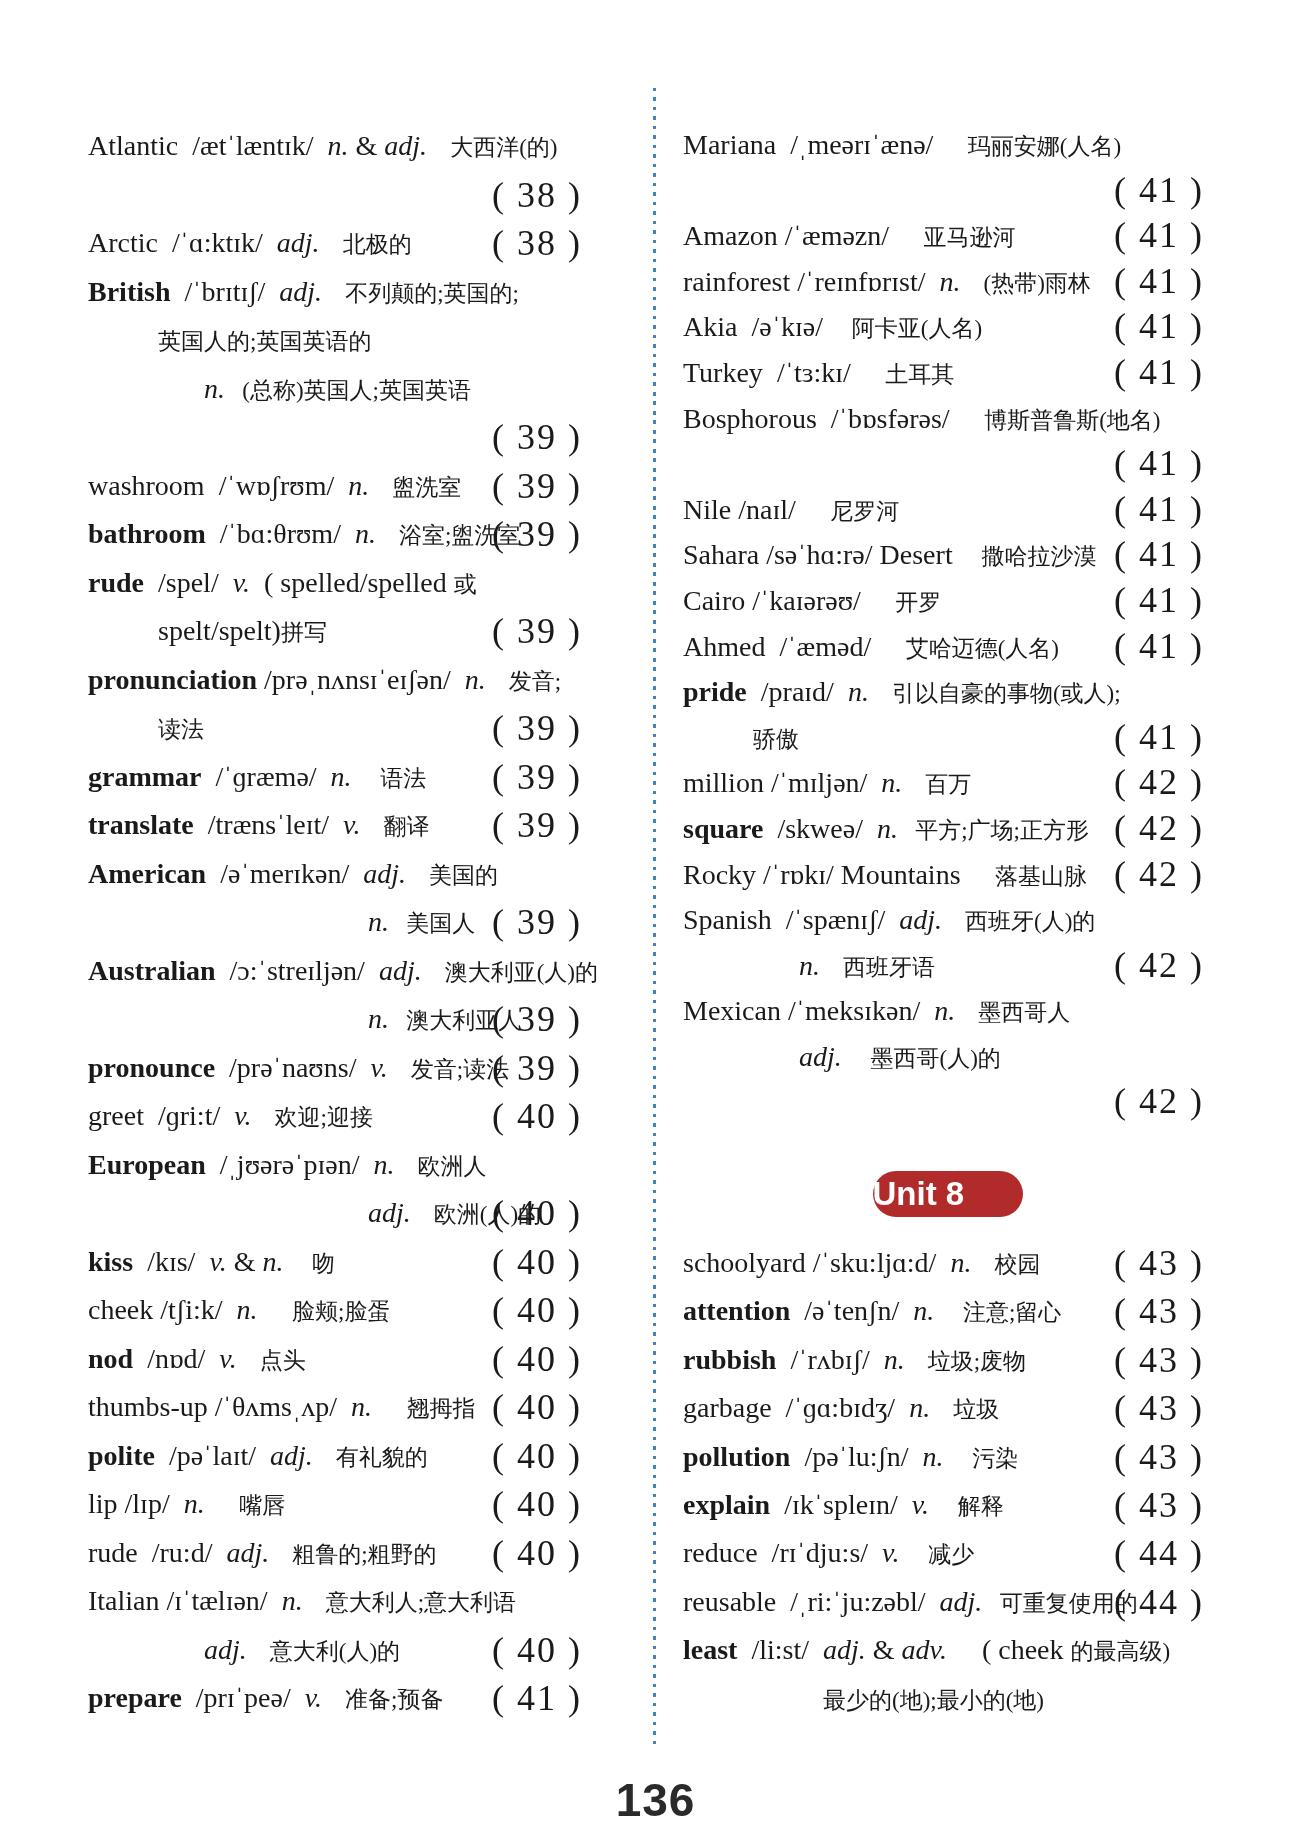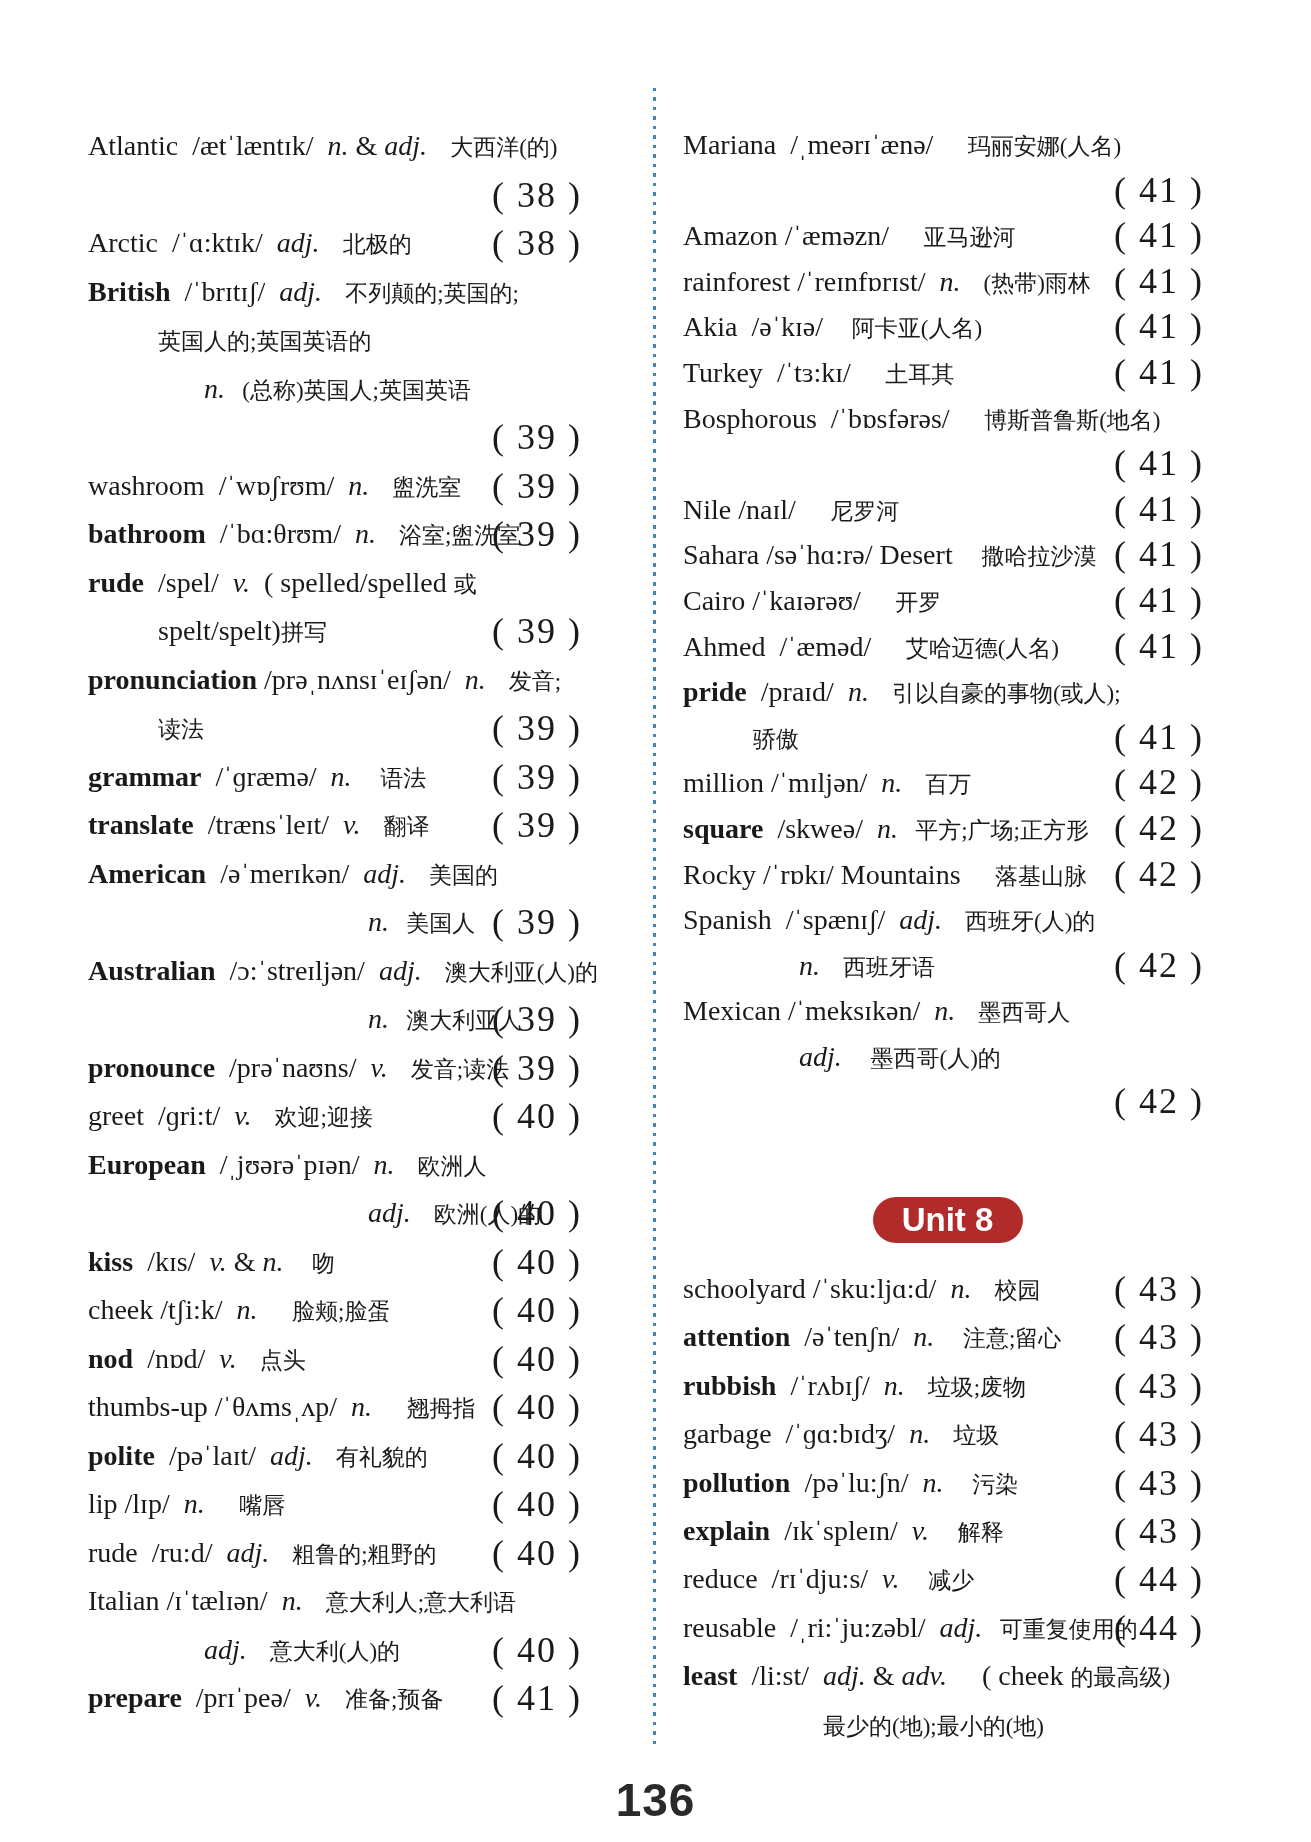--- a/index.html
+++ b/index.html
@@ -16,23 +16,23 @@
   .ct{display:inline-block;}
   .i0{margin-left:0;}
   .i1{margin-left:70px;}
   .i2{margin-left:140px;}
   .i3{margin-left:116px;}
   .i4{margin-left:280px;}
   .sg.b{font-weight:bold;}
   .sg.i{font-style:italic;}
   .sg.c{font-size:23px;}
   .pageref{position:absolute;right:8px;top:0;font-size:36px;letter-spacing:2px;}
-  .unit-badge{display:block;width:150px;height:46px;margin:72px auto 22px auto;
+  .unit-badge{display:block;width:150px;height:46px;margin:46px auto 22px auto;
               background:var(--badge-bg,#b22b2b);color:var(--badge-fg,#ffffff);
-              border-radius:23px;text-align:center;line-height:46px;
+              border-radius:23px;line-height:46px;
               font-family:"Liberation Sans","DejaVu Sans",sans-serif;font-weight:bold;font-size:33px;}
   .footer{position:absolute;left:0;top:1744px;width:100%;text-align:center;
           font-family:"Liberation Sans","DejaVu Sans",sans-serif;font-weight:bold;
           font-size:46px;color:#2a2a2a;letter-spacing:1px;margin-top:29px;}
 </style>
 </head>
 <body>
 
 <div class="page">
   <div class="col col-left" id="col-left">

